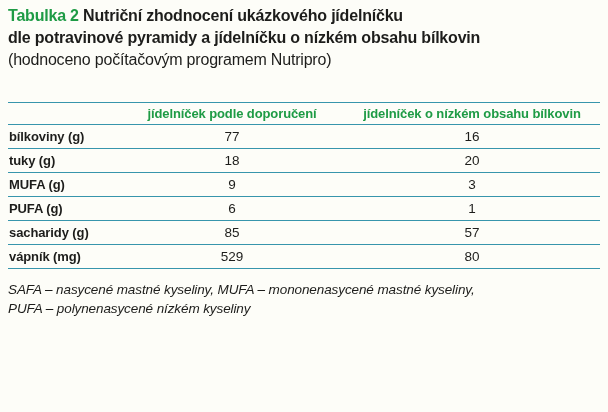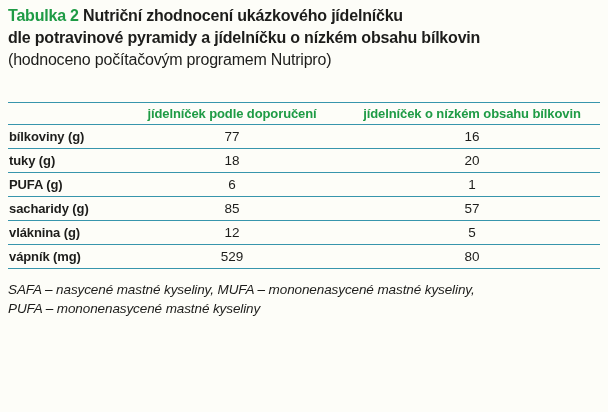--- a/index.html
+++ b/index.html
@@ -110,37 +110,37 @@
         <th>bílkoviny (g)</th>
         <td>77</td>
         <td>16</td>
       </tr>
       <tr>
         <th>tuky (g)</th>
         <td>18</td>
         <td>20</td>
       </tr>
       <tr>
+        <th>MUFA (g)</th>
+        <td>9</td>
+        <td>3</td>
+      </tr>
+      <tr>
         <th>PUFA (g)</th>
         <td>6</td>
         <td>1</td>
       </tr>
       <tr>
         <th>sacharidy (g)</th>
         <td>85</td>
         <td>57</td>
       </tr>
       <tr>
-        <th>vláknina (g)</th>
-        <td>12</td>
-        <td>5</td>
-      </tr>
-      <tr>
         <th>vápník (mg)</th>
         <td>529</td>
         <td>80</td>
       </tr>
     </tbody>
   </table>
 
-  <p class="footnote"><span>SAFA – nasycené mastné kyseliny, MUFA – mononenasycené mastné kyseliny,</span><br><span>PUFA – mononenasycené mastné kyseliny</span></p>
+  <p class="footnote"><span>SAFA – nasycené mastné kyseliny, MUFA – mononenasycené mastné kyseliny,</span><br><span>PUFA – polynenasycené nízkém kyseliny</span></p>
 
 </div>
 
 </body></html>

